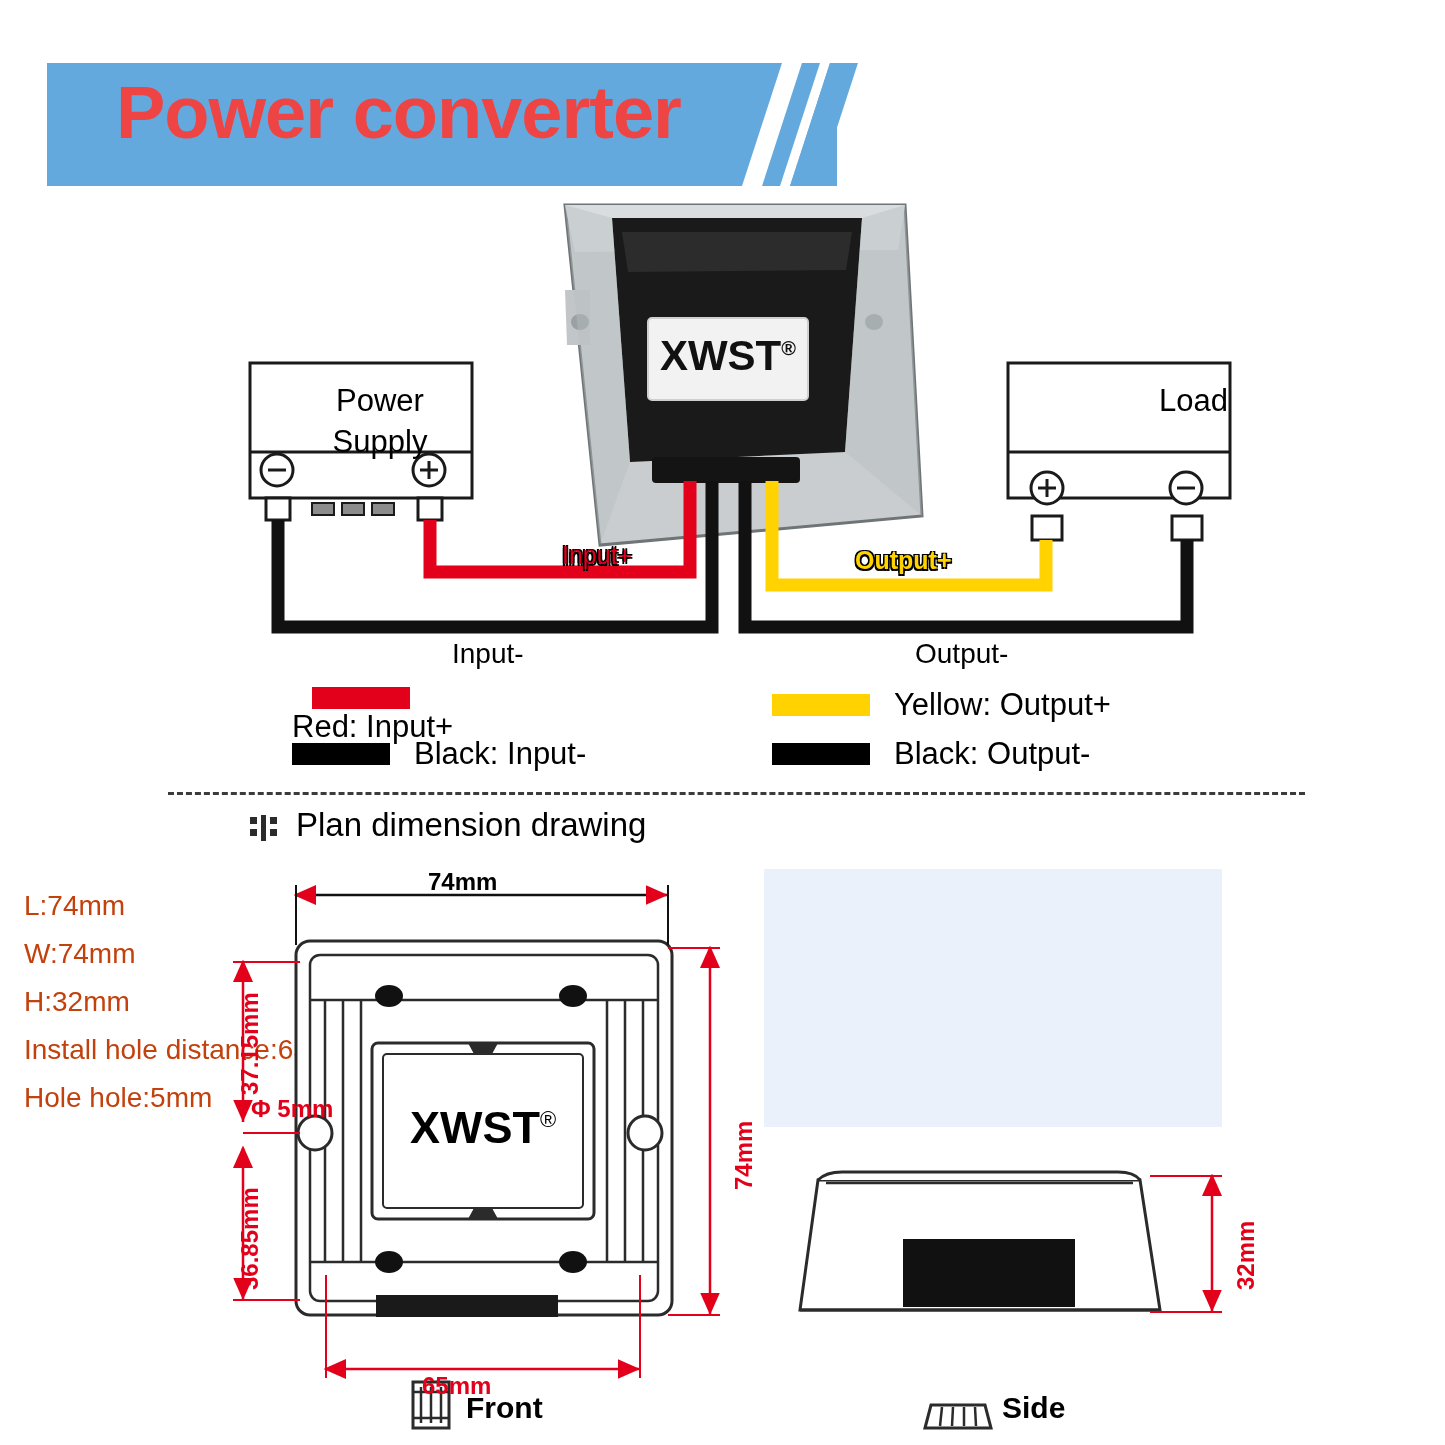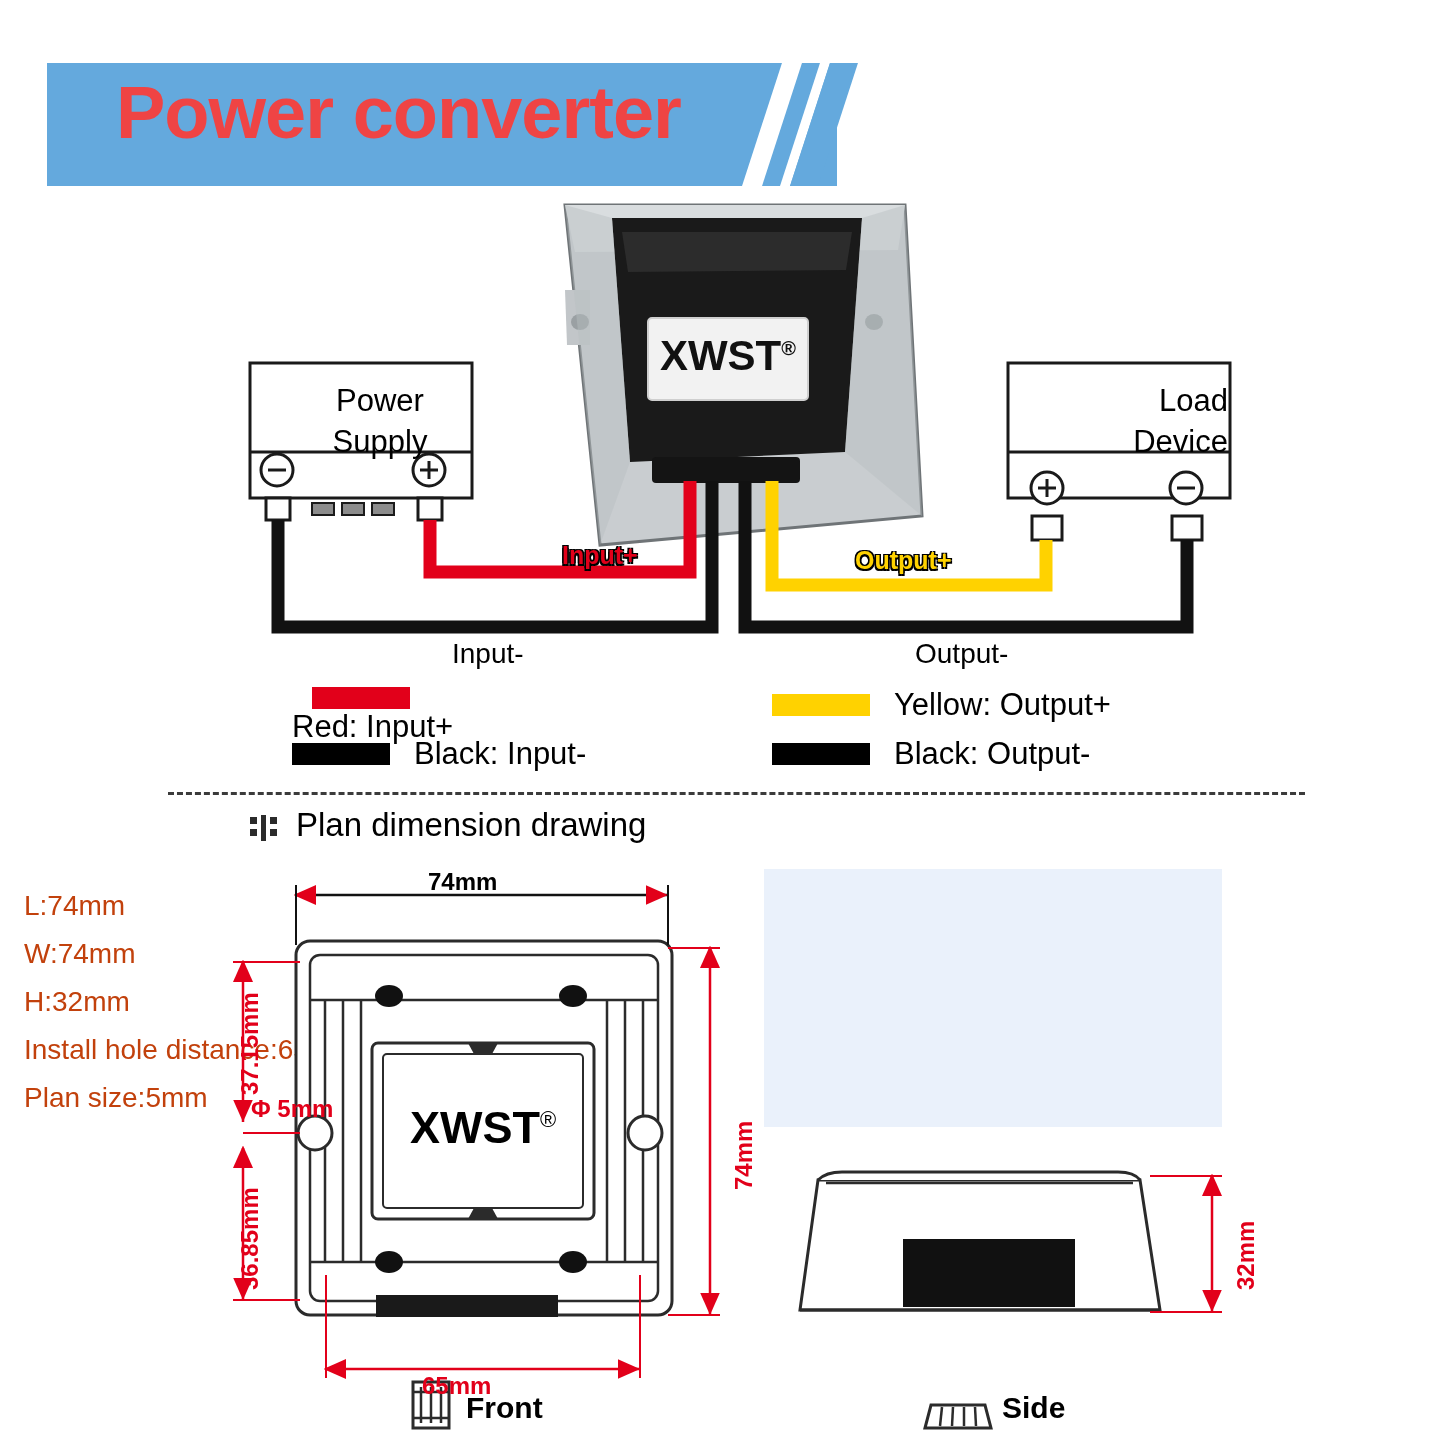--- a/index.html
+++ b/index.html
@@ -75,21 +75,21 @@
   }
   .t-powersupply {
     left: 250px; top: 380px; width: 260px;
     text-align: center; font-size: 31px; line-height: 41px;
   }
   .t-load {
     left: 1010px; top: 380px; width: 218px;
     text-align: right; font-size: 31px; line-height: 41px;
   }
   .t-inputplus {
-    left: 518px; top: 541px; font-size: 25px; font-weight: bold;
+    left: 518px; top: 541px; font-size: 25px; font-weight: normal;
     color: #e2001a;
     text-shadow: -1.5px -1.5px 0 #000, 1.5px -1.5px 0 #000, -1.5px 1.5px 0 #000, 1.5px 1.5px 0 #000;
     padding-left: 44px;
   }
   .t-outputplus {
     left: 855px; top: 546px; font-size: 25px; font-weight: bold;
     color: #ffd200;
     text-shadow: -1.5px -1.5px 0 #000, 1.5px -1.5px 0 #000, -1.5px 1.5px 0 #000, 1.5px 1.5px 0 #000;
   }
   .t-inputminus { left: 452px; top: 638px; font-size: 28px; }
@@ -227,21 +227,20 @@
     <path d="M745,481 L745,627 L1187,627 L1187,540" fill="none" stroke="#111111" stroke-width="13"></path>
 
   </svg>
 
   <div class="txt t-powersupply">
     <div>Power</div>
     <div>Supply</div>
   </div>
   <div class="txt t-load">
     <div>Load</div>
-    <div>Device</div>
   </div>
 
   <div style="position:absolute;left:648px;top:332px;width:160px;text-align:center;font-size:42px;font-weight:bold;color:#111;white-space:nowrap;">
     <span>XWST</span><sup style="font-size:20px;">®</sup>
   </div>
 
   <div class="txt t-inputplus">Input+</div>
   <div class="txt t-outputplus">Output+</div>
   <div class="txt t-inputminus">Input-</div>
   <div class="txt t-outputminus">Output-</div>
@@ -272,21 +271,21 @@
     <rect x="20" y="2" width="7" height="7" fill="#2b2b2b"></rect>
     <rect x="20" y="14" width="7" height="7" fill="#2b2b2b"></rect>
   </svg>
   <div class="plan-head">Plan dimension drawing</div>
 
   <div class="specbox"></div>
   <div class="spec-line" style="top:890px;">L:74mm</div>
   <div class="spec-line" style="top:938px;">W:74mm</div>
   <div class="spec-line" style="top:986px;">H:32mm</div>
   <div class="spec-line" style="top:1034px;">Install hole distance:65mm</div>
-  <div class="spec-line" style="top:1082px;">Plan size:5mm</div>
+  <div class="spec-line" style="top:1082px;">Hole hole:5mm</div>
 
   <svg class="layer" viewBox="0 0 1445 1445">
     <defs>
       <marker id="arrR" markerWidth="10" markerHeight="10" refX="9" refY="4" orient="auto">
         <path d="M0,0 L9,4 L0,8 z" fill="#e2001a"></path>
       </marker>
       <marker id="arrL" markerWidth="10" markerHeight="10" refX="1" refY="4" orient="auto">
         <path d="M9,0 L0,4 L9,8 z" fill="#e2001a"></path>
       </marker>
     </defs>

